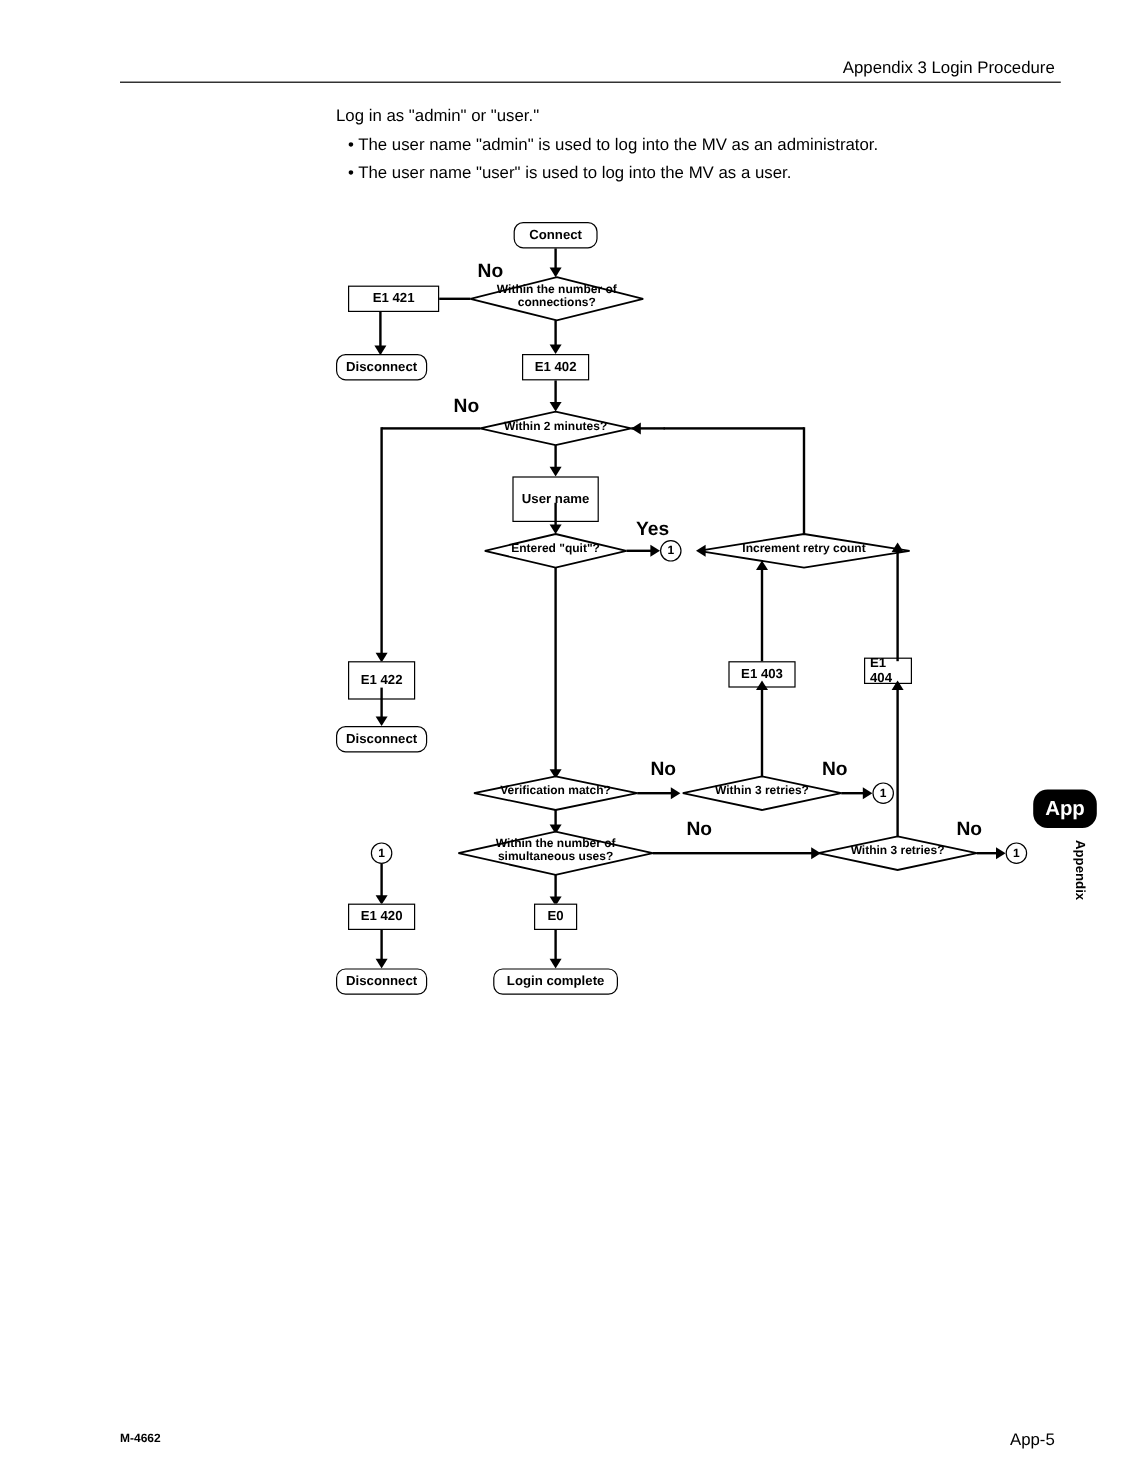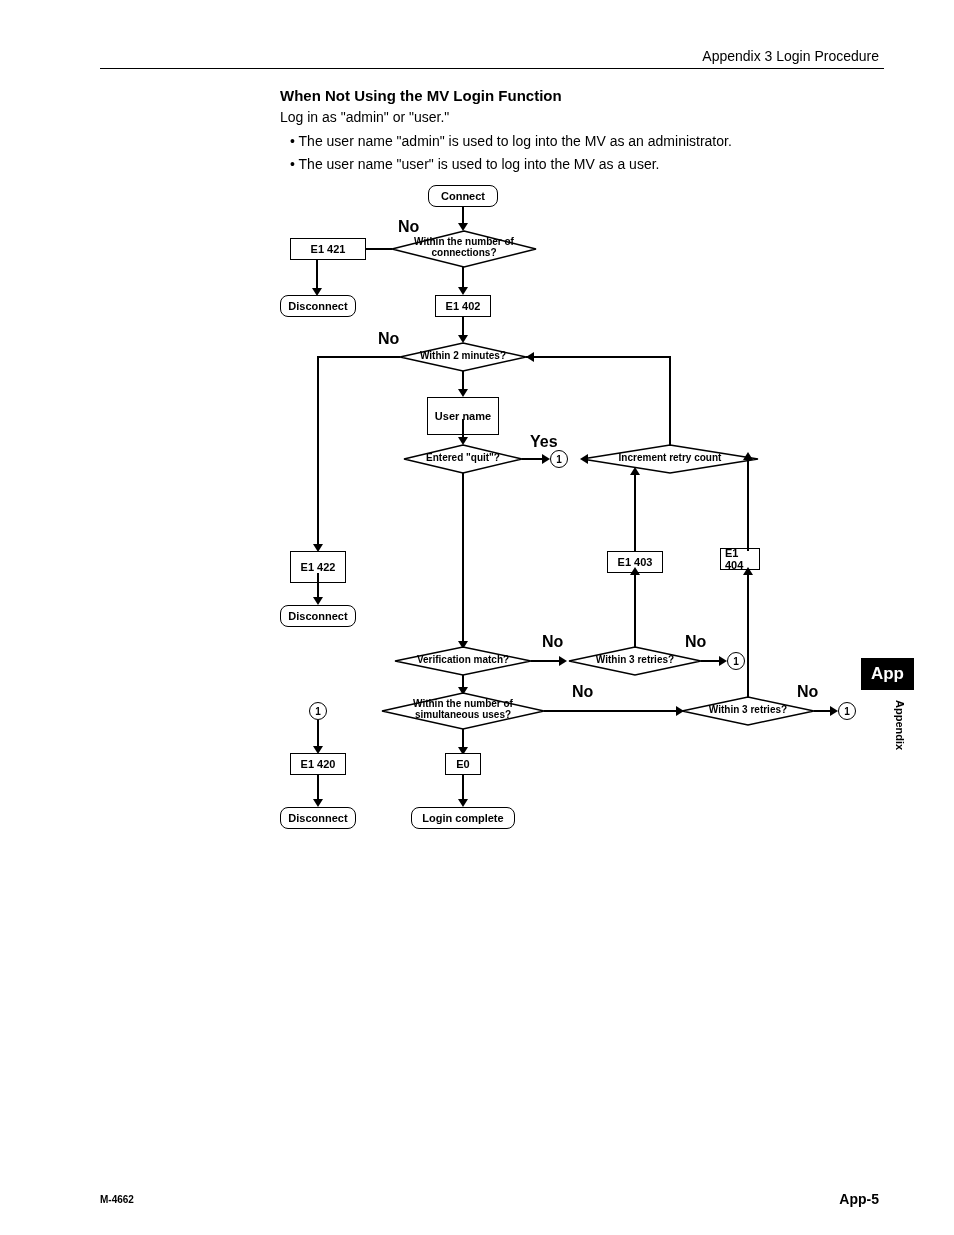--- a/index.html
+++ b/index.html
@@ -119,20 +119,21 @@
   }
   .side-tab {
     position: absolute;
     right: 40px;
     top: 658px;
     background: #000;
     color: #fff;
     font-weight: bold;
     font-size: 17px;
     padding: 6px 10px;
+    border-radius: 12px;
   }
   .side-label {
     position: absolute;
     right: 48px;
     top: 700px;
     font-size: 11px;
     font-weight: bold;
     writing-mode: vertical-rl;
   }
   .footer-left {
@@ -140,31 +141,30 @@
     bottom: 30px;
     left: 100px;
     font-size: 10px;
     font-weight: bold;
   }
   .footer-right {
     position: absolute;
     bottom: 28px;
     right: 75px;
     font-size: 14px;
-    font-weight: bold;
+    font-weight: normal;
   }
 </style>
 </head>
 <body>
 
 <div class="header-text">Appendix 3  Login Procedure</div>
 <div class="header-line"></div>
 
 <div class="content">
-  <div class="section-title">When Not Using the MV Login Function</div>
   <div class="body-text">Log in as "admin" or "user."</div>
   <div class="bullet">The user name "admin" is used to log into the MV as an administrator.</div>
   <div class="bullet">The user name "user" is used to log into the MV as a user.</div>
 </div>
 
 <div class="flow-area">
 
   <div class="term" style="left:148px;top:0;width:70px;height:22px">Connect</div>
   <div class="line" style="left:182px;top:22px;width:2px;height:18px"></div>
   <div class="arrow-down" style="left:178px;top:38px"></div>

